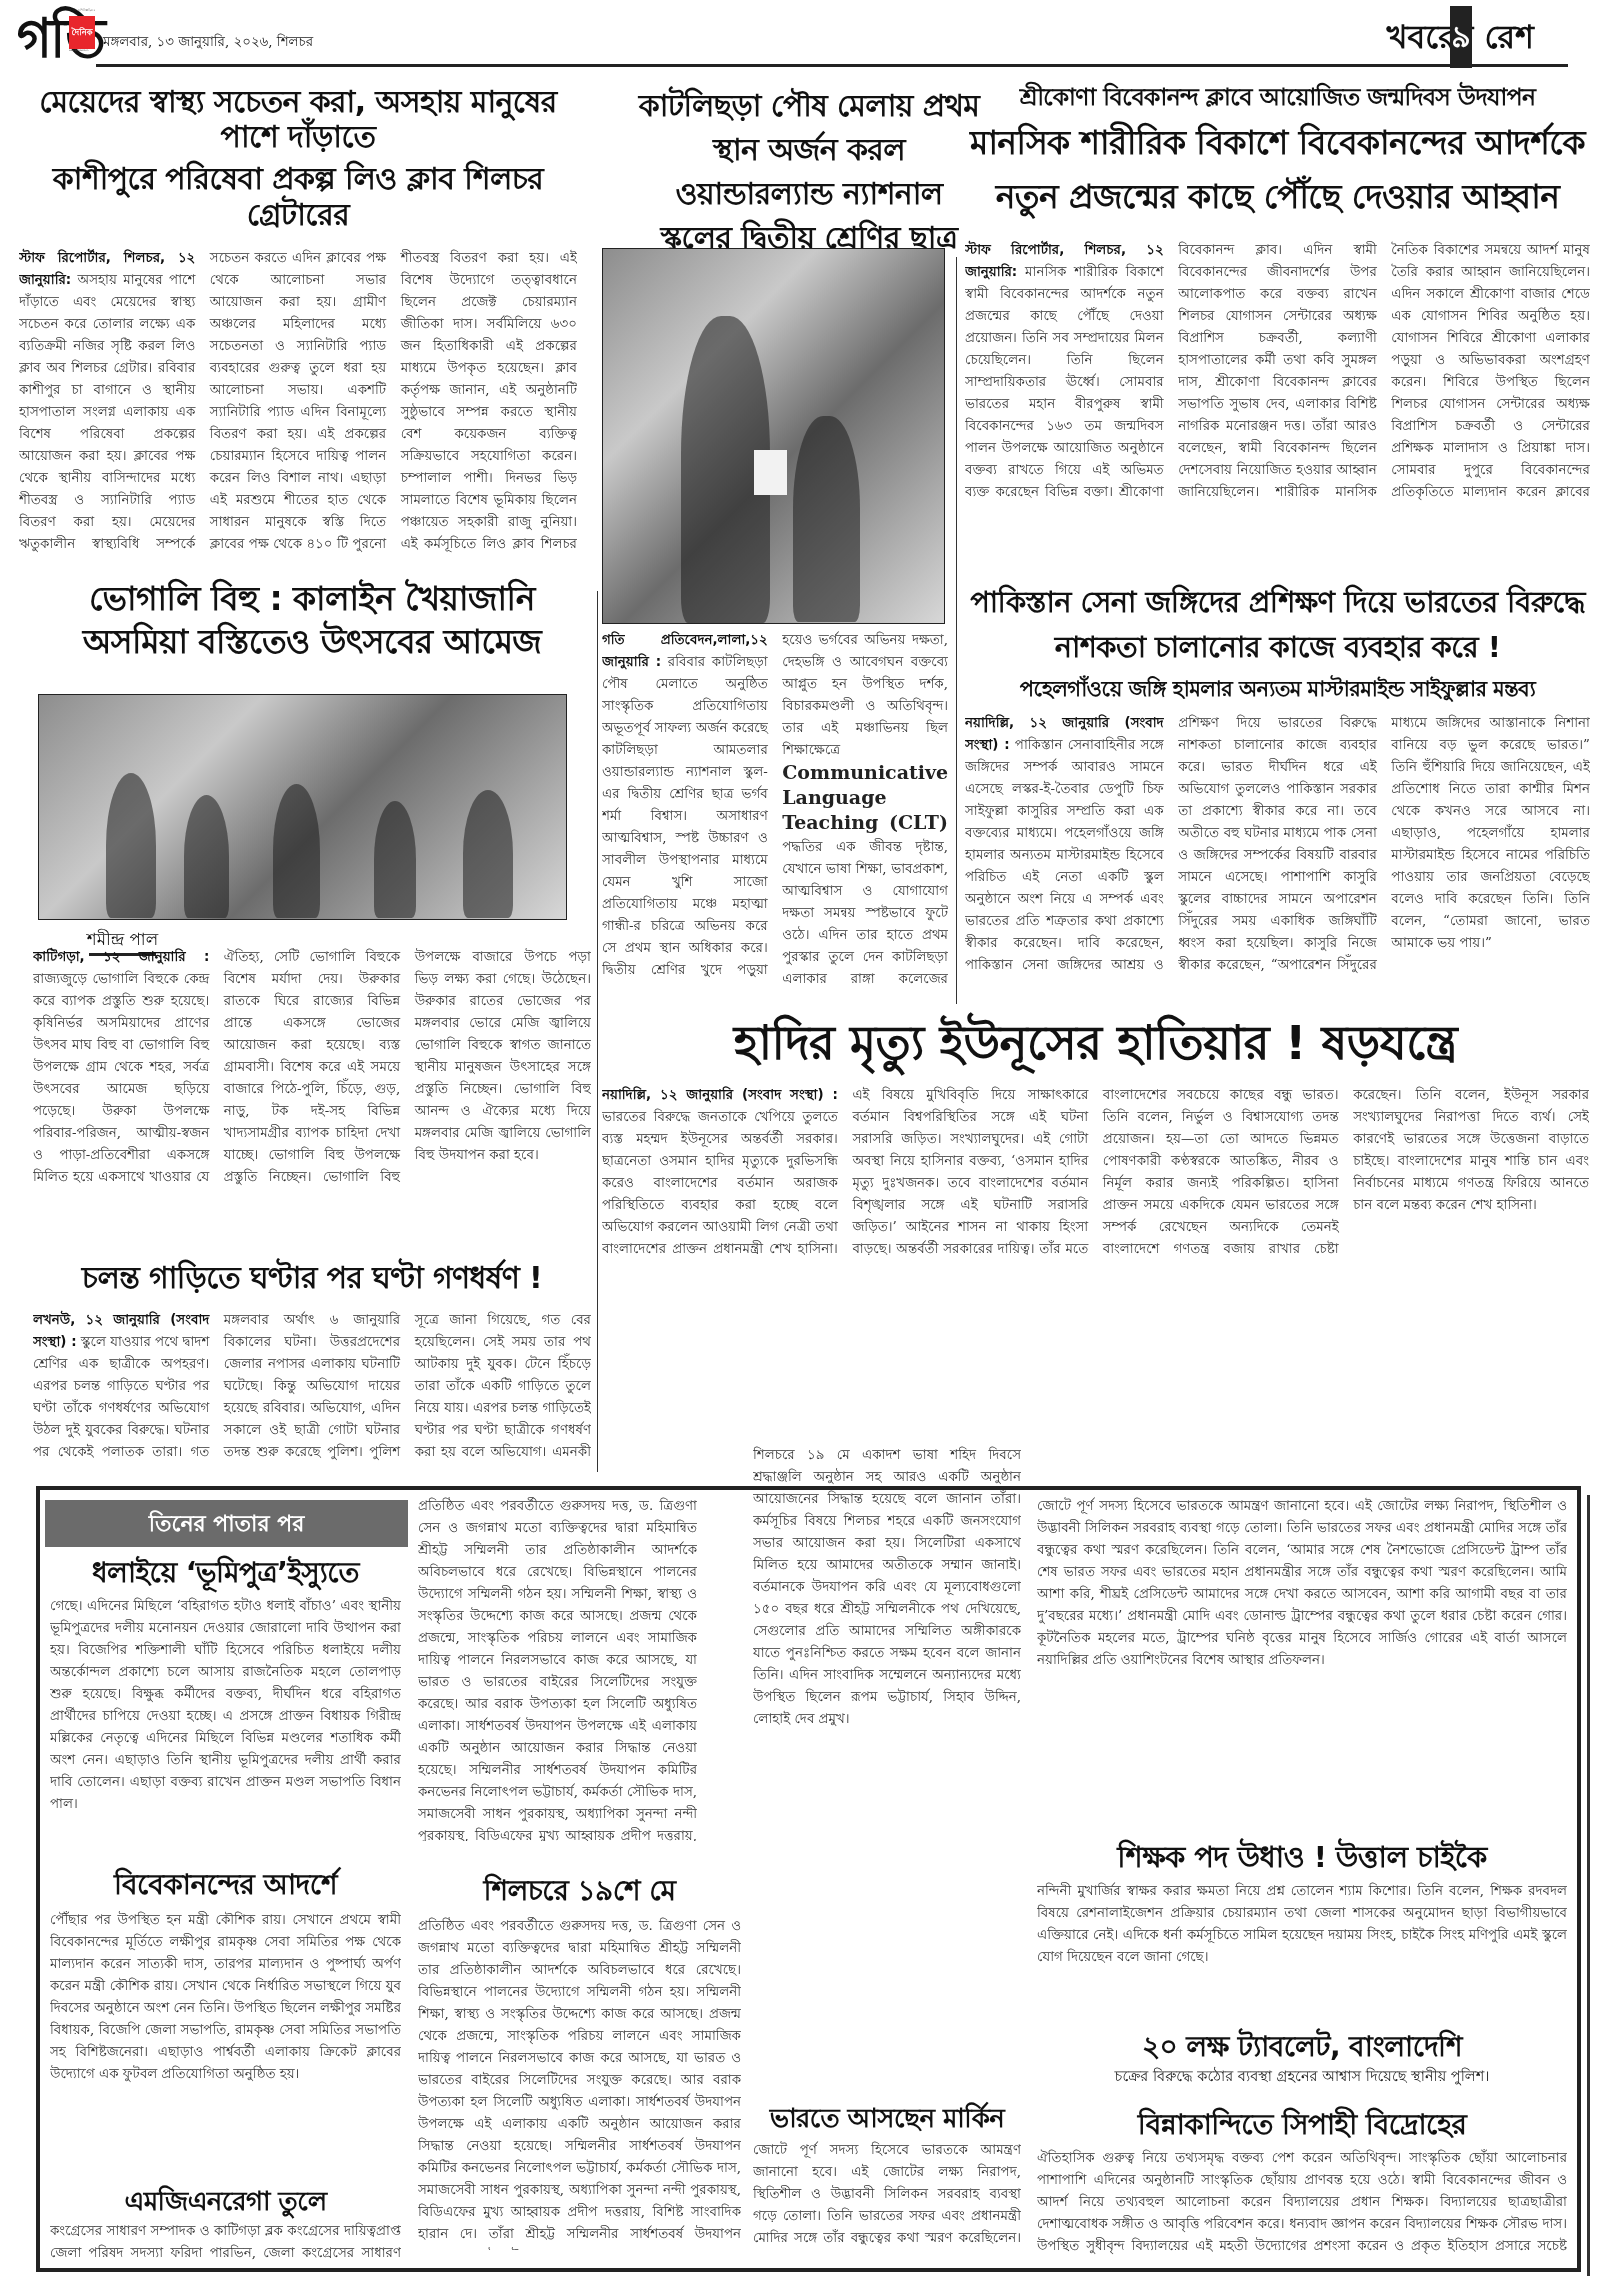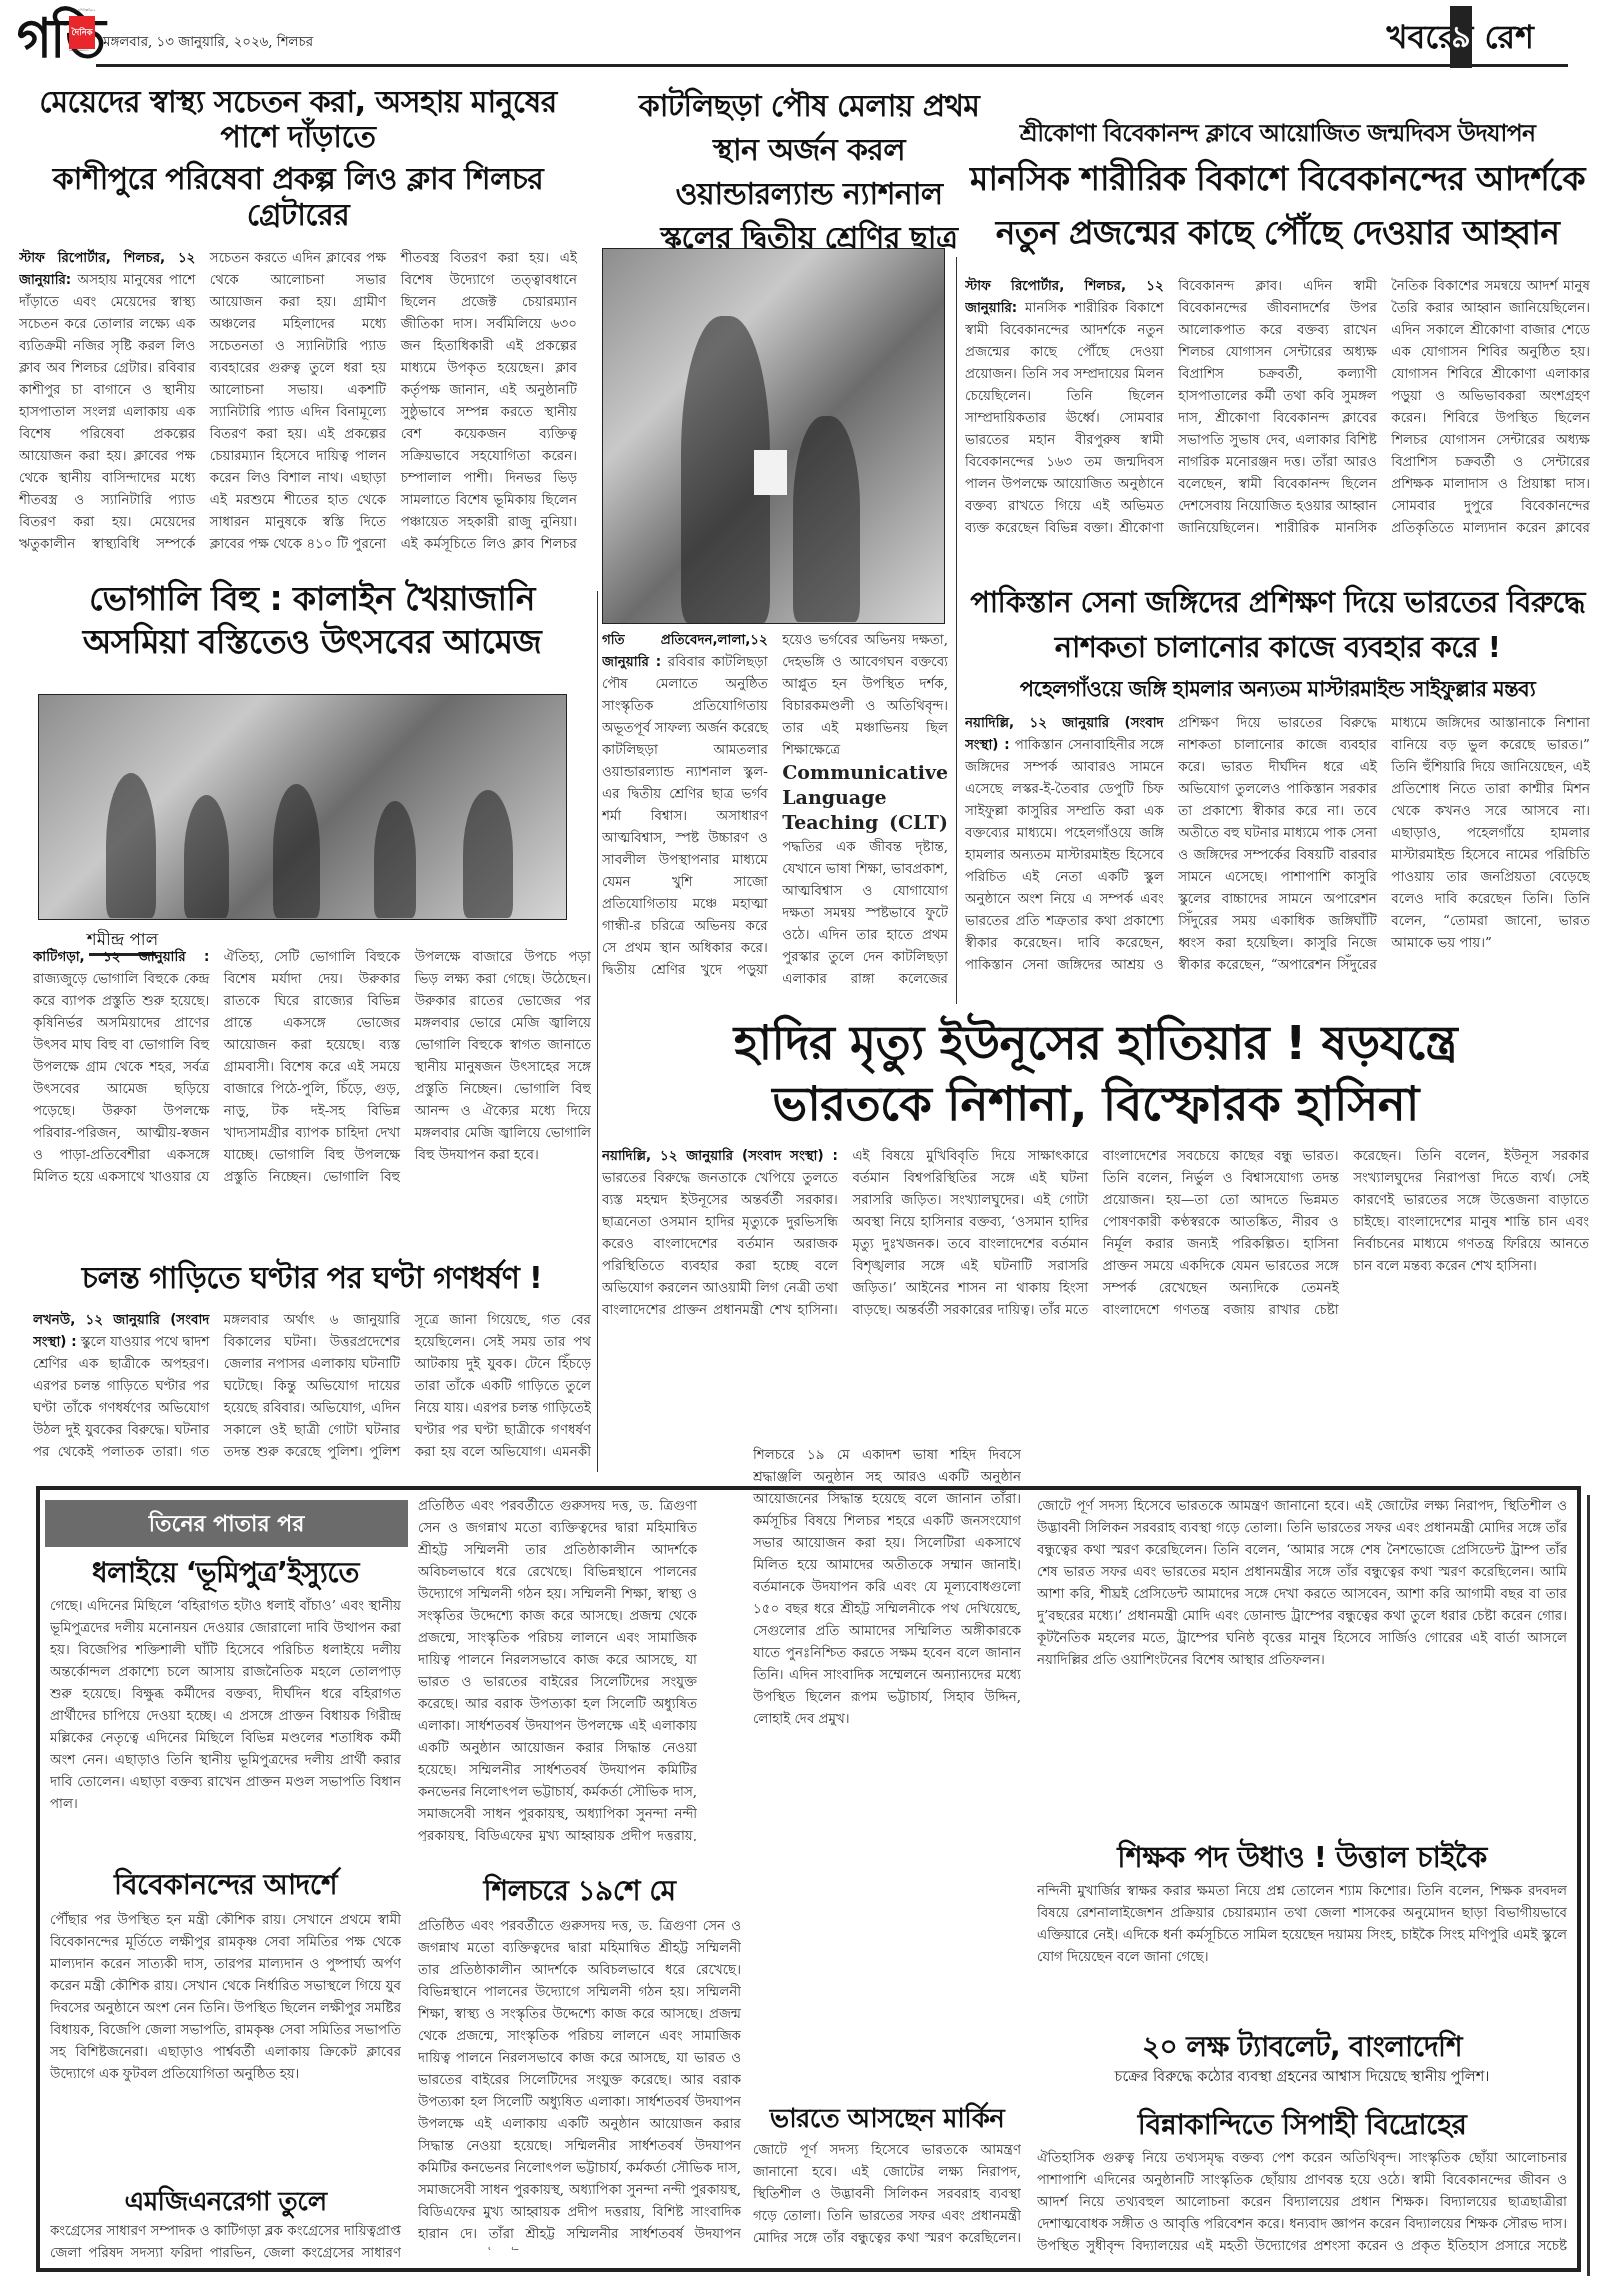--- a/index.html
+++ b/index.html
@@ -81,40 +81,39 @@
   <div class="abs" style="left:151px;top:201px;width:33px;height:45px;background:#f2f2f2;"></div>
 </div>
 <div class="abs body-text cols2" style="left:602px;top:629px;width:346px;height:368px;overflow:hidden;">
   <span class="dateline">গতি প্রতিবেদন,লালা,১২ জানুয়ারি :</span>
   <span>রবিবার কাটলিছড়া পৌষ মেলাতে অনুষ্ঠিত সাংস্কৃতিক প্রতিযোগিতায় অভূতপূর্ব সাফল্য অর্জন করেছে কাটলিছড়া আমতলার ওয়ান্ডারল্যান্ড ন্যাশনাল স্কুল-এর দ্বিতীয় শ্রেণির ছাত্র ভর্গব শর্মা বিশ্বাস। অসাধারণ আত্মবিশ্বাস, স্পষ্ট উচ্চারণ ও সাবলীল উপস্থাপনার মাধ্যমে যেমন খুশি সাজো প্রতিযোগিতায় মঞ্চে মহাত্মা গান্ধী-র চরিত্রে অভিনয় করে সে প্রথম স্থান অধিকার করে। দ্বিতীয় শ্রেণির খুদে পড়ুয়া হয়েও ভর্গবের অভিনয় দক্ষতা, দেহভঙ্গি ও আবেগঘন বক্তব্যে আপ্লুত হন উপস্থিত দর্শক, বিচারকমণ্ডলী ও অতিথিবৃন্দ। তার এই মঞ্চাভিনয় ছিল শিক্ষাক্ষেত্রে</span>
   <span class="eng">Communicative Language Teaching (CLT)</span>
   <span>পদ্ধতির এক জীবন্ত দৃষ্টান্ত, যেখানে ভাষা শিক্ষা, ভাবপ্রকাশ, আত্মবিশ্বাস ও যোগাযোগ দক্ষতা সমন্বয় স্পষ্টভাবে ফুটে ওঠে। এদিন তার হাতে প্রথম পুরস্কার তুলে দেন কাটলিছড়া এলাকার রাঙ্গা কলেজের প্রাক্তন অধ্যক্ষ দীপক কান্তি আইচ। বিদ্যালয় সূত্রে জানানো হয়েছে, শিক্ষার্থীদের মধ্যে আত্মবিশ্বাস ও কার্যকর যোগাযোগ দক্ষতা গড়ে তোলাই ওয়ান্ডারল্যান্ড ন্যাশনাল স্কুলের শিক্ষাদর্শনের অন্যতম লক্ষ্য। ভর্গব শর্মা বিশ্বাসের এই সাফল্য প্রমাণ করে শিক্ষার্থীরা যখন যোগাযোগে দক্ষ হয় তখন তারা নেতৃত্ব দেওয়ার যোগ্যতাও অর্জন করে। এই গৌরবজনক সাফল্যে বিদ্যালয়ের শিক্ষক-শিক্ষিকা, অভিভাবক ও সহপাঠীদের মধ্যে আনন্দ ও গর্বের আবহ সৃষ্টি হয়েছে। ভর্গবের উজ্জ্বল ভবিষ্যৎ কামনা করেছেন অনেকে। উল্লেখ্য, ভার্গব কাটলিছড়া হাসপাতাল রোডের পেশায় স্বাস্থ্যকর্মী দীপা শর্মার পুত্র।</span>
 </div>
 
 <div class="abs" style="left:965px;top:84px;width:625px;">
-  <div class="hl" style="font-size:23.4px;margin-top:36px;">শ্রীকোণা বিবেকানন্দ ক্লাবে আয়োজিত জন্মদিবস উদযাপন</div>
+  <div class="hl" style="font-size:23.4px;">শ্রীকোণা বিবেকানন্দ ক্লাবে আয়োজিত জন্মদিবস উদযাপন</div>
   <div class="hl" style="font-size:33px;line-height:54px;margin-top:4.5px;">মানসিক শারীরিক বিকাশে বিবেকানন্দের আদর্শকে নতুন প্রজন্মের কাছে পৌঁছে দেওয়ার আহ্বান</div>
   <div class="body-text cols3" style="margin-top:14.5px;height:284px;overflow:hidden;">
     <span class="dateline">স্টাফ রিপোর্টার, শিলচর, ১২ জানুয়ারি:</span>
     <span>মানসিক শারীরিক বিকাশে স্বামী বিবেকানন্দের আদর্শকে নতুন প্রজন্মের কাছে পৌঁছে দেওয়া প্রয়োজন। তিনি সব সম্প্রদায়ের মিলন চেয়েছিলেন। তিনি ছিলেন সাম্প্রদায়িকতার ঊর্ধ্বে। সোমবার ভারতের মহান বীরপুরুষ স্বামী বিবেকানন্দের ১৬৩ তম জন্মদিবস পালন উপলক্ষে আয়োজিত অনুষ্ঠানে বক্তব্য রাখতে গিয়ে এই অভিমত ব্যক্ত করেছেন বিভিন্ন বক্তা। শ্রীকোণা বিবেকানন্দ ক্লাব। এদিন স্বামী বিবেকানন্দের জীবনাদর্শের উপর আলোকপাত করে বক্তব্য রাখেন শিলচর যোগাসন সেন্টারের অধ্যক্ষ বিপ্রাশিস চক্রবর্তী, কল্যাণী হাসপাতালের কর্মী তথা কবি সুমঙ্গল দাস, শ্রীকোণা বিবেকানন্দ ক্লাবের সভাপতি সুভাষ দেব, এলাকার বিশিষ্ট নাগরিক মনোরঞ্জন দত্ত। তাঁরা আরও বলেছেন, স্বামী বিবেকানন্দ ছিলেন দেশসেবায় নিয়োজিত হওয়ার আহ্বান জানিয়েছিলেন। শারীরিক মানসিক নৈতিক বিকাশের সমন্বয়ে আদর্শ মানুষ তৈরি করার আহ্বান জানিয়েছিলেন। এদিন সকালে শ্রীকোণা বাজার শেডে এক যোগাসন শিবির অনুষ্ঠিত হয়। যোগাসন শিবিরে শ্রীকোণা এলাকার পড়ুয়া ও অভিভাবকরা অংশগ্রহণ করেন। শিবিরে উপস্থিত ছিলেন শিলচর যোগাসন সেন্টারের অধ্যক্ষ বিপ্রাশিস চক্রবর্তী ও সেন্টারের প্রশিক্ষক মালাদাস ও প্রিয়াঙ্কা দাস। সোমবার দুপুরে বিবেকানন্দের প্রতিকৃতিতে মাল্যদান করেন ক্লাবের সভাপতি সুভাষ দেব। সোমবার সূত্রে এ খবর জানা গিয়েছে।</span>
   </div>
 </div>
 
 <div class="abs" style="left:965px;top:580px;width:625px;">
   <div class="hl" style="font-size:29px;line-height:45px;">পাকিস্তান সেনা জঙ্গিদের প্রশিক্ষণ দিয়ে ভারতের বিরুদ্ধে নাশকতা চালানোর কাজে ব্যবহার করে !</div>
   <div class="hl" style="font-size:21px;margin-top:6.7px;">পহেলগাঁওয়ে জঙ্গি হামলার অন্যতম মাস্টারমাইন্ড সাইফুল্লার মন্তব্য</div>
   <div class="body-text cols3" style="margin-top:11px;height:301px;overflow:hidden;">
     <span class="dateline">নয়াদিল্লি, ১২ জানুয়ারি (সংবাদ সংস্থা) :</span>
     <span>পাকিস্তান সেনাবাহিনীর সঙ্গে জঙ্গিদের সম্পর্ক আবারও সামনে এসেছে লস্কর-ই-তৈবার ডেপুটি চিফ সাইফুল্লা কাসুরির সম্প্রতি করা এক বক্তব্যের মাধ্যমে। পহেলগাঁওয়ে জঙ্গি হামলার অন্যতম মাস্টারমাইন্ড হিসেবে পরিচিত এই নেতা একটি স্কুল অনুষ্ঠানে অংশ নিয়ে এ সম্পর্ক এবং ভারতের প্রতি শত্রুতার কথা প্রকাশ্যে স্বীকার করেছেন। দাবি করেছেন, পাকিস্তান সেনা জঙ্গিদের আশ্রয় ও প্রশিক্ষণ দিয়ে ভারতের বিরুদ্ধে নাশকতা চালানোর কাজে ব্যবহার করে। ভারত দীর্ঘদিন ধরে এই অভিযোগ তুললেও পাকিস্তান সরকার তা প্রকাশ্যে স্বীকার করে না। তবে অতীতে বহু ঘটনার মাধ্যমে পাক সেনা ও জঙ্গিদের সম্পর্কের বিষয়টি বারবার সামনে এসেছে। পাশাপাশি কাসুরি স্কুলের বাচ্চাদের সামনে অপারেশন সিঁদুরের সময় একাধিক জঙ্গিঘাঁটি ধ্বংস করা হয়েছিল। কাসুরি নিজে স্বীকার করেছেন, “অপারেশন সিঁদুরের মাধ্যমে জঙ্গিদের আস্তানাকে নিশানা বানিয়ে বড় ভুল করেছে ভারত।” তিনি হুঁশিয়ারি দিয়ে জানিয়েছেন, এই প্রতিশোধ নিতে তারা কাশ্মীর মিশন থেকে কখনও সরে আসবে না। এছাড়াও, পহেলগাঁয়ে হামলার মাস্টারমাইন্ড হিসেবে নামের পরিচিতি পাওয়ায় তার জনপ্রিয়তা বেড়েছে বলেও দাবি করেছেন তিনি। তিনি বলেন, “তোমরা জানো, ভারত আমাকে ভয় পায়।”</span>
   </div>
 </div>
 
 <div class="abs" style="left:602px;top:1012px;width:987px;">
   <div class="hl" style="font-size:47px;line-height:61px;">হাদির মৃত্যু ইউনূসের হাতিয়ার ! ষড়যন্ত্রে</div>
-  <div class="hl" style="font-size:47px;line-height:61px;">ভারতকে নিশানা, বিস্ফোরক হাসিনা</div>
   <div class="body-text cols4" style="margin-top:11px;height:307px;overflow:hidden;">
     <span class="dateline">নয়াদিল্লি, ১২ জানুয়ারি (সংবাদ সংস্থা) :</span>
     <span>ভারতের বিরুদ্ধে জনতাকে খেপিয়ে তুলতে ব্যস্ত মহম্মদ ইউনূসের অন্তর্বর্তী সরকার। ছাত্রনেতা ওসমান হাদির মৃত্যুকে দুরভিসন্ধি করেও বাংলাদেশের বর্তমান অরাজক পরিস্থিতিতে ব্যবহার করা হচ্ছে বলে অভিযোগ করলেন আওয়ামী লিগ নেত্রী তথা বাংলাদেশের প্রাক্তন প্রধানমন্ত্রী শেখ হাসিনা। এই বিষয়ে মুখিবিবৃতি দিয়ে সাক্ষাৎকারে বর্তমান বিশ্বপরিস্থিতির সঙ্গে এই ঘটনা সরাসরি জড়িত। সংখ্যালঘুদের। এই গোটা অবস্থা নিয়ে হাসিনার বক্তব্য, ‘ওসমান হাদির মৃত্যু দুঃখজনক। তবে বাংলাদেশের বর্তমান বিশৃঙ্খলার সঙ্গে এই ঘটনাটি সরাসরি জড়িত।’ আইনের শাসন না থাকায় হিংসা বাড়ছে। অন্তর্বর্তী সরকারের দায়িত্ব। তাঁর মতে বাংলাদেশের সবচেয়ে কাছের বন্ধু ভারত। তিনি বলেন, নির্ভুল ও বিশ্বাসযোগ্য তদন্ত প্রয়োজন। হয়—তা তো আদতে ভিন্নমত পোষণকারী কণ্ঠস্বরকে আতঙ্কিত, নীরব ও নির্মূল করার জন্যই পরিকল্পিত। হাসিনা প্রাক্তন সময়ে একদিকে যেমন ভারতের সঙ্গে সম্পর্ক রেখেছেন অন্যদিকে তেমনই বাংলাদেশে গণতন্ত্র বজায় রাখার চেষ্টা করেছেন। তিনি বলেন, ইউনূস সরকার সংখ্যালঘুদের নিরাপত্তা দিতে ব্যর্থ। সেই কারণেই ভারতের সঙ্গে উত্তেজনা বাড়াতে চাইছে। বাংলাদেশের মানুষ শান্তি চান এবং নির্বাচনের মাধ্যমে গণতন্ত্র ফিরিয়ে আনতে চান বলে মন্তব্য করেন শেখ হাসিনা।</span>
   </div>
 </div>
 
 <div class="box" style="left:36px;top:1486px;width:1545px;height:786px;"></div>
 <div class="abs grey-band" style="left:45px;top:1500px;width:363px;height:47px;line-height:47px;font-size:22px;">তিনের পাতার পর</div>
 
 <div class="abs" style="left:50px;top:1556px;width:351px;">

